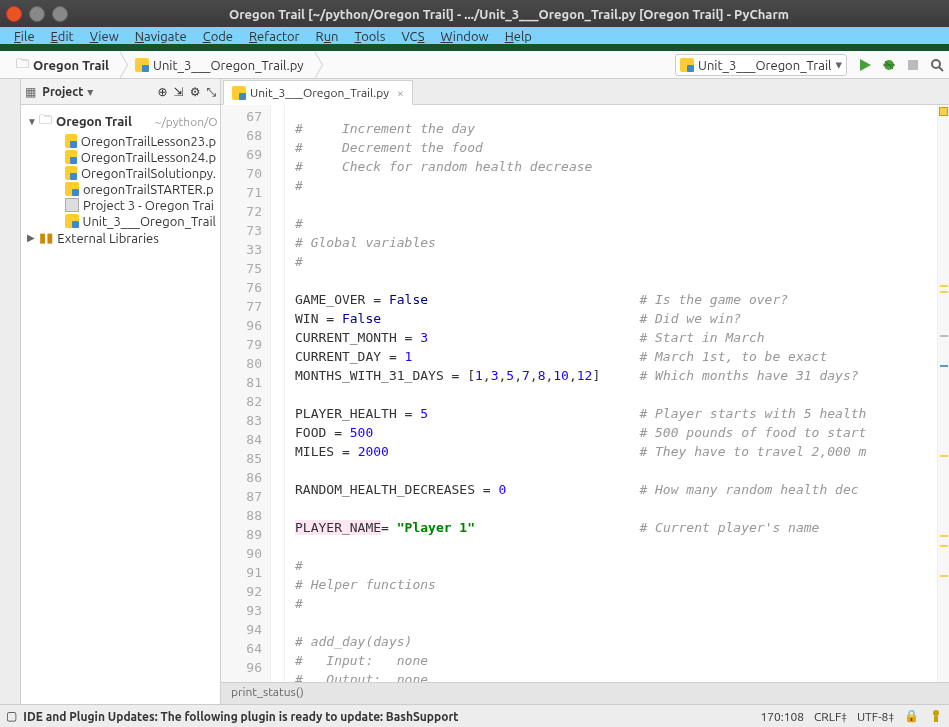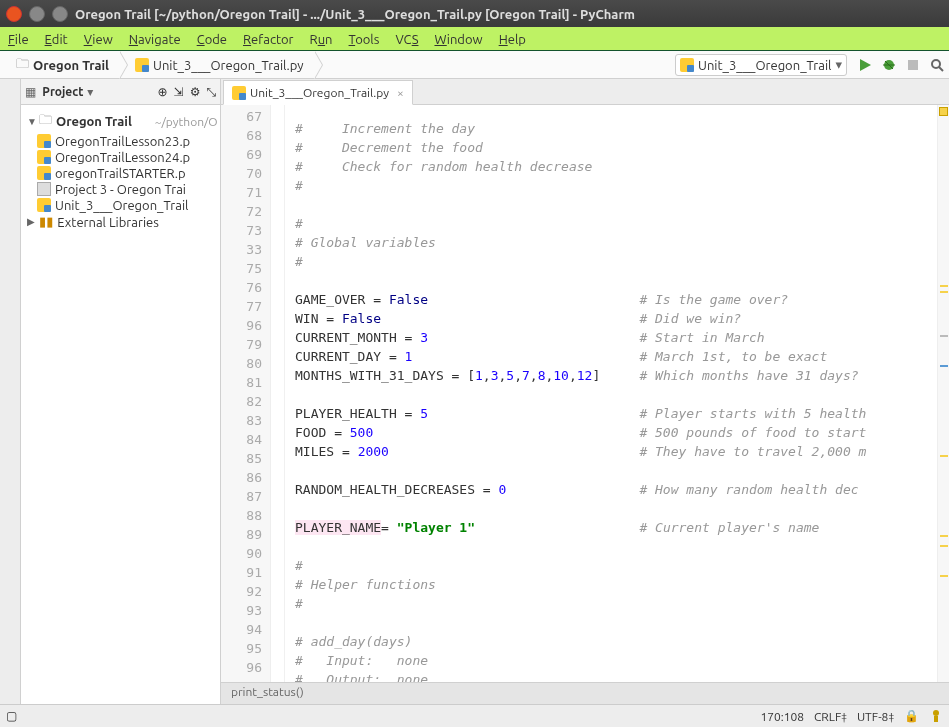--- a/index.html
+++ b/index.html
@@ -4,24 +4,24 @@
 <style>
 * { margin: 0; padding: 0; box-sizing: border-box; }
 body { font-family: "Ubuntu", "Segoe UI", sans-serif; font-size: 13px; background: #f0f0f0; color: #333; width: 949px; height: 727px; overflow: hidden; display: flex; flex-direction: column; }
 
 
 .titlebar { height: 27px; background: linear-gradient(#4a4a4a, #3a3a3a); display: flex; align-items: center; padding: 0 6px; color: #ddd; }
 .win-btn { width: 16px; height: 16px; border-radius: 50%; margin-right: 7px; display: inline-block; }
 .win-close { background: #e95420; border: 1px solid #c33; }
 .win-min { background: #888; border: 1px solid #666; }
 .win-max { background: #888; border: 1px solid #666; }
-.titlebar-text { flex: 1; text-align: left; font-weight: bold; font-size: 13px; color: #ddd; }
-
-
-.menubar { height: 24px; background: #bef264; display: flex; align-items: center; padding: 0 0; border-bottom: 1px solid #14532d; }
+.titlebar-text { flex: 1; text-align: center; font-weight: bold; font-size: 13px; color: #ddd; }
+
+
+.menubar { height: 24px; background: #7dd3fc; display: flex; align-items: center; padding: 0 6px; border-bottom: 7px solid #14532d; }
 .menubar .menu-item { padding: 2px 8px; cursor: pointer; font-size: 13px; }
 .menubar .menu-item u { text-decoration: underline; }
 
 
 .navbar { height: 28px; background: #fafafa; display: flex; align-items: center; border-bottom: 1px solid #d0d0d0; }
 .crumb { display: flex; align-items: center; height: 100%; padding: 0 10px 0 16px; position: relative; border-right: none; }
 .crumb::after { content: ""; position: absolute; right: -8px; top: 0; width: 0; height: 0; border-top: 14px solid transparent; border-bottom: 14px solid transparent; border-left: 8px solid #fafafa; z-index: 2; }
 .crumb::before { content: ""; position: absolute; right: -9px; top: 0; width: 0; height: 0; border-top: 14px solid transparent; border-bottom: 14px solid transparent; border-left: 8px solid #d0d0d0; z-index: 1; }
 .navbar-spacer { flex: 1; }
 .run-select { display: flex; align-items: center; background: #fff; border: 1px solid #ccc; border-radius: 3px; padding: 1px 4px; margin-right: 6px; height: 22px; }
@@ -32,21 +32,21 @@
 .left-gutter { width: 21px; background: #ededed; border-right: 1px solid #d0d0d0; }
 
 
 .project-panel { width: 200px; background: #fff; border-right: 1px solid #d0d0d0; display: flex; flex-direction: column; }
 .project-header { height: 26px; background: #f2f2f2; border-bottom: 1px solid #d0d0d0; display: flex; align-items: center; padding: 0 4px; font-size: 12px; }
 .project-header .ph-title { font-weight: bold; margin-left: 4px; }
 .project-header .ph-icons { margin-left: auto; display: flex; gap: 6px; }
 .tree { flex: 1; overflow: auto; padding: 4px 0; font-size: 13px; }
 .tree-row { display: flex; align-items: center; padding: 1px 4px; white-space: nowrap; }
 .tree-indent-1 { padding-left: 6px; }
-.tree-indent-2 { padding-left: 16px; }
+.tree-indent-2 { padding-left: 44px; }
 .tree-arrow { width: 10px; color: #666; font-size: 10px; margin-right: 2px; }
 .folder-icon { color: #888; margin-right: 4px; }
 .py-icon { width: 14px; height: 14px; margin-right: 4px; display: inline-block; background: #fc3; border-radius: 2px; position: relative; }
 .py-icon::after { content: ""; position: absolute; bottom: 0; right: 0; width: 7px; height: 7px; background: #48c; border-radius: 1px; }
 .text-icon { width: 14px; height: 14px; margin-right: 4px; display: inline-block; background: #ddd; border: 1px solid #aaa; }
 .tree-path { color: #999; font-size: 12px; padding-left: 20px; }
 
 
 .editor-area { flex: 1; display: flex; flex-direction: column; background: #fff; min-width: 0; }
 .tabbar { height: 26px; background: #ededed; border-bottom: 1px solid #d0d0d0; display: flex; align-items: flex-end; }
@@ -160,20 +160,24 @@
         <b>Oregon Trail</b>
         <span class="tree-path">&nbsp;<span>~/python/O</span></span>
       </div>
       <div class="tree-row tree-indent-2">
           <span class="py-icon"></span>
           <span>OregonTrailLesson23.p</span>
         </div>
       <div class="tree-row tree-indent-2">
           <span class="py-icon"></span>
           <span>OregonTrailLesson24.p</span>
+        </div>
+      <div class="tree-row tree-indent-2">
+          <span class="py-icon"></span>
+          <span>OregonTrailSolutionpy.</span>
         </div>
       <div class="tree-row tree-indent-2">
           <span class="py-icon"></span>
           <span>oregonTrailSTARTER.p</span>
         </div>
       <div class="tree-row tree-indent-2">
           <span class="text-icon"></span>
           <span>Project 3 - Oregon Trai</span>
         </div>
       <div class="tree-row tree-indent-2">
@@ -219,21 +223,21 @@
           <div>85</div>
           <div>86</div>
           <div>87</div>
           <div>88</div>
           <div>89</div>
           <div>90</div>
           <div>91</div>
           <div>92</div>
           <div>93</div>
           <div>94</div>
-          <div>95</div>
+          <div>64</div>
           <div>96</div>
           <div>97</div>
         </div>
       <div class="fold-gutter"></div>
       <div class="code" id="code"><div><span class="c-comment">#     Increment the day</span></div><div><span class="c-comment">#     Decrement the food</span></div><div><span class="c-comment">#     Check for random health decrease</span></div><div><span class="c-comment">#</span></div><div>&nbsp;</div><div><span class="c-comment">#</span></div><div><span class="c-comment"># Global variables</span></div><div><span class="c-comment">#</span></div><div>&nbsp;</div><div>GAME_OVER = <span class="c-keyword">False</span>                           <span class="c-comment"># Is the game over?</span></div><div>WIN = <span class="c-keyword">False</span>                                 <span class="c-comment"># Did we win?</span></div><div>CURRENT_MONTH = <span class="c-number">3</span>                           <span class="c-comment"># Start in March</span></div><div>CURRENT_DAY = <span class="c-number">1</span>                             <span class="c-comment"># March 1st, to be exact</span></div><div>MONTHS_WITH_31_DAYS = [<span class="c-number">1</span>,<span class="c-number">3</span>,<span class="c-number">5</span>,<span class="c-number">7</span>,<span class="c-number">8</span>,<span class="c-number">10</span>,<span class="c-number">12</span>]     <span class="c-comment"># Which months have 31 days?</span></div><div>&nbsp;</div><div>PLAYER_HEALTH = <span class="c-number">5</span>                           <span class="c-comment"># Player starts with 5 health</span></div><div>FOOD = <span class="c-number">500</span>                                  <span class="c-comment"># 500 pounds of food to start</span></div><div>MILES = <span class="c-number">2000</span>                                <span class="c-comment"># They have to travel 2,000 m</span></div><div>&nbsp;</div><div>RANDOM_HEALTH_DECREASES = <span class="c-number">0</span>                 <span class="c-comment"># How many random health dec</span></div><div>&nbsp;</div><div><span class="c-hl">PLAYER_NAME</span>= <span class="c-string">"Player 1"</span>                     <span class="c-comment"># Current player's name</span></div><div>&nbsp;</div><div><span class="c-comment">#</span></div><div><span class="c-comment"># Helper functions</span></div><div><span class="c-comment">#</span></div><div>&nbsp;</div><div><span class="c-comment"># add_day(days)</span></div><div><span class="c-comment">#   Input:   none</span></div><div><span class="c-comment">#   Output:  none</span></div><div><span class="c-comment">#   Purpose: Updates the current day, and if necessary, the current month</span></div></div>
       <div class="right-stripe">
         <div style="position:absolute;top:2px;right:1px;width:9px;height:9px;background:#f6d24b;border:1px solid #c9a000"></div>
         <div class="stripe-mark" style="top:180px;background:#f6d24b"></div>
         <div class="stripe-mark" style="top:186px;background:#f6d24b"></div>
         <div class="stripe-mark" style="top:230px;background:#bbb"></div>
@@ -245,20 +249,21 @@
       </div>
     </div>
     <div class="crumb-bar">
       <span>print_status()</span>
     </div>
   </div>
 </div>
 
 <div class="statusbar">
   <span style="margin-right:6px">▢</span>
+  <b>IDE and Plugin Updates: The following plugin is ready to update: BashSupport</b>
   <div class="sb-right">
     <span>170:108</span>
     <span><span>CRLF</span>‡</span>
     <span><span>UTF-8</span>‡</span>
     <span class="lock-icon">🔒</span>
     <span>
       <svg width="14" height="14">
           <circle cx="7" cy="4" r="3" fill="#c9a000"></circle>
           <rect x="5" y="7" width="4" height="6" fill="#c9a000"></rect>
         </svg>

